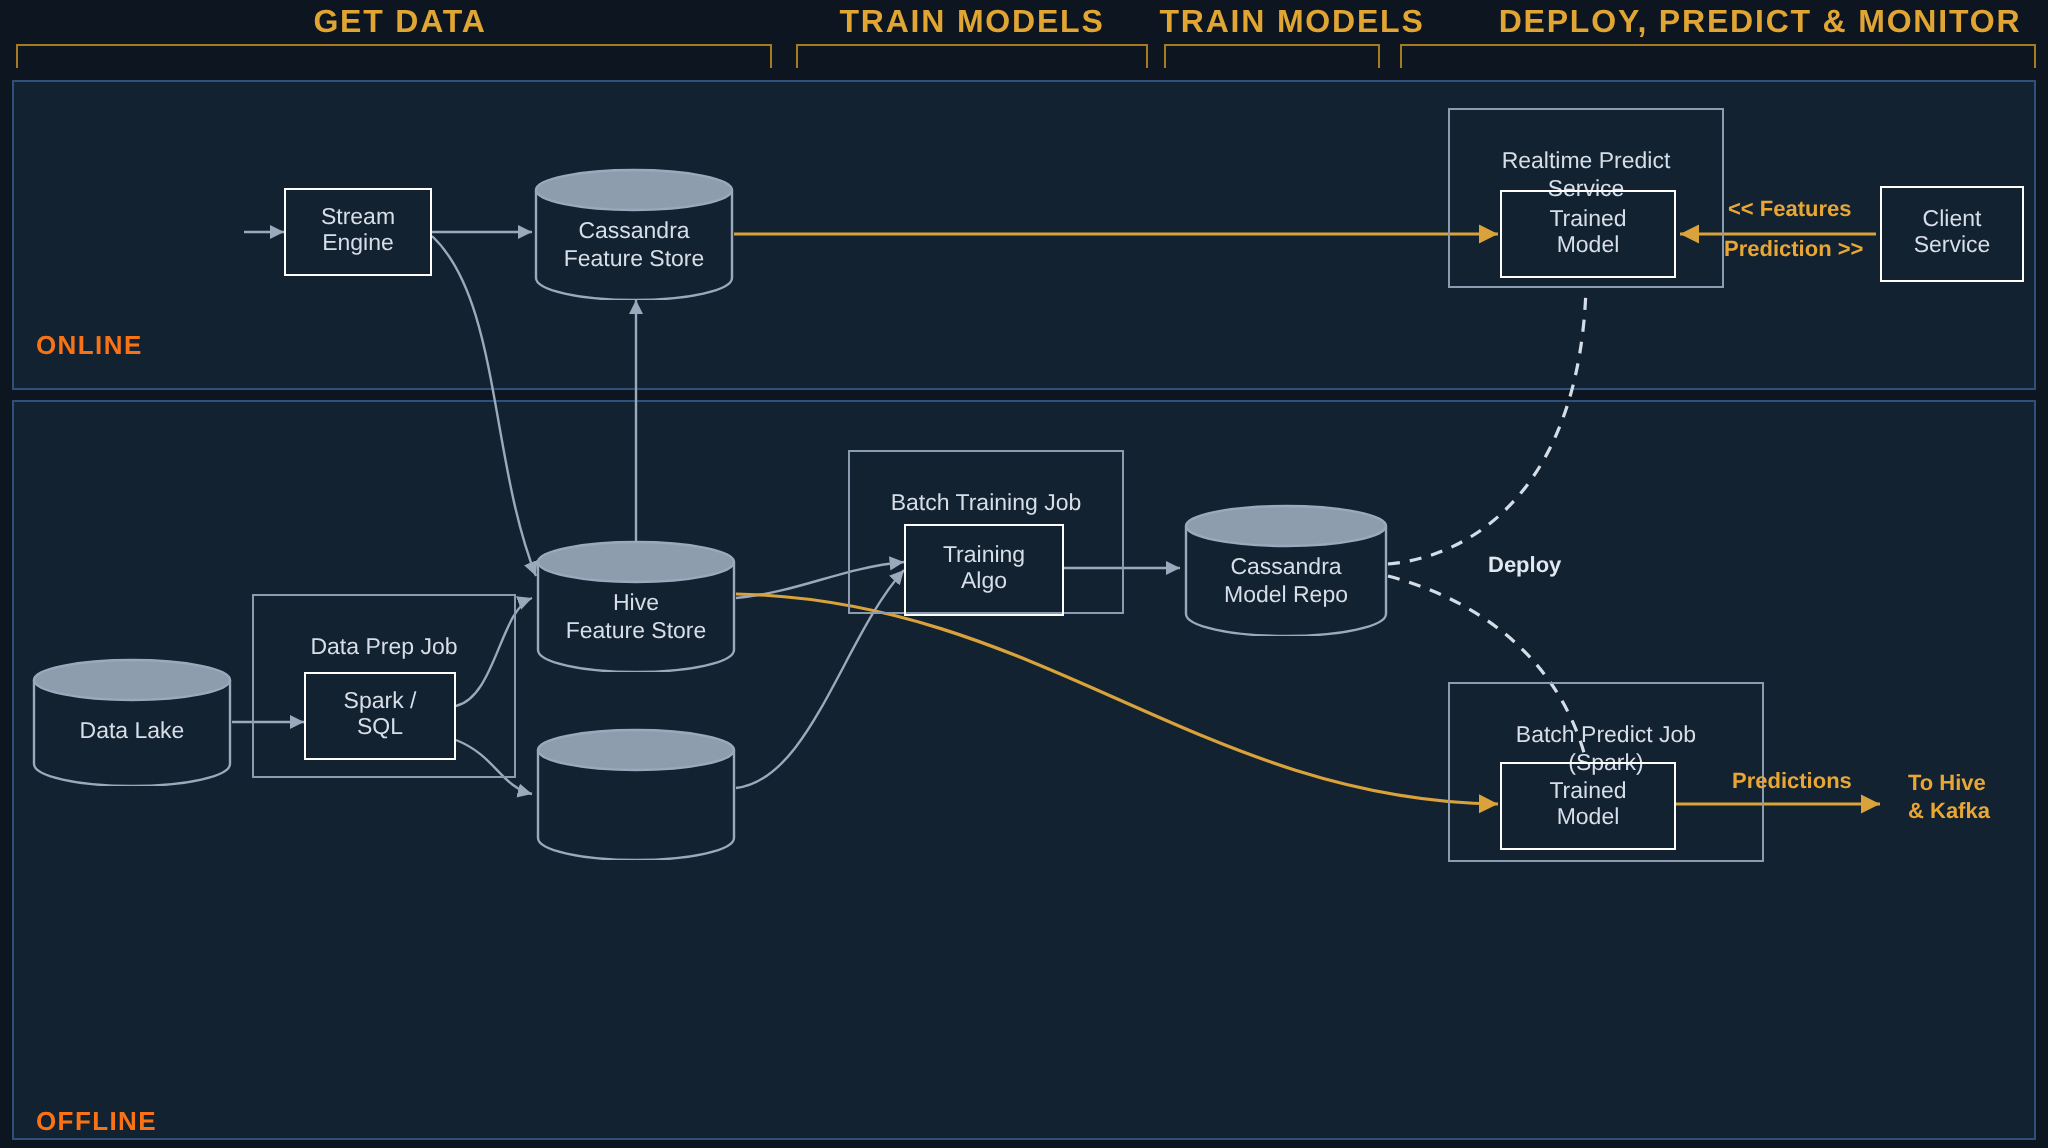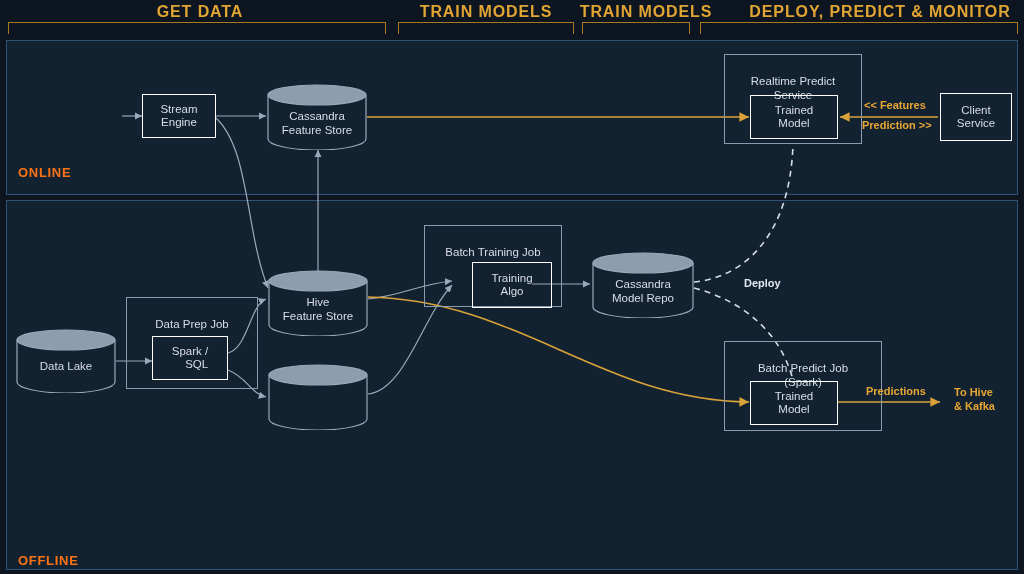--- a/index.html
+++ b/index.html
@@ -206,21 +206,21 @@
     <svg class="cyl" viewBox="0 0 100 64" preserveAspectRatio="none">
       <path d="M1 11 L1 53 A49 11 0 0 0 99 53 L99 11" fill="none" stroke="#9aa9bb" stroke-width="1.2"></path>
       <ellipse cx="50" cy="11" rx="49" ry="10" fill="#8e9dae" stroke="#9aa9bb" stroke-width="1.2"></ellipse>
     </svg>
     <div class="node-text" style="top:31px;">Data Lake</div>
   </div>
 
   <div class="node group-box" style="left:126px;top:297px;width:132px;height:92px;">
     <span>Data Prep Job</span>
   </div>
-  <div class="node box" style="left:152px;top:336px;width:76px;height:44px;text-align:right;">
+  <div class="node box" style="left:152px;top:336px;width:76px;height:44px;">
     <span>Spark /
 SQL</span>
   </div>
 
   <div class="cyl-wrap" style="left:268px;top:270px;width:100px;height:66px;">
     <svg class="cyl" viewBox="0 0 100 66" preserveAspectRatio="none">
       <path d="M1 11 L1 55 A49 11 0 0 0 99 55 L99 11" fill="none" stroke="#9aa9bb" stroke-width="1.2"></path>
       <ellipse cx="50" cy="11" rx="49" ry="10" fill="#8e9dae" stroke="#9aa9bb" stroke-width="1.2"></ellipse>
     </svg>
     <div class="node-text" style="top:26px;">Hive
@@ -230,21 +230,21 @@
   <div class="cyl-wrap" style="left:268px;top:364px;width:100px;height:66px;">
     <svg class="cyl" viewBox="0 0 100 66" preserveAspectRatio="none">
       <path d="M1 11 L1 55 A49 11 0 0 0 99 55 L99 11" fill="none" stroke="#9aa9bb" stroke-width="1.2"></path>
       <ellipse cx="50" cy="11" rx="49" ry="10" fill="#8e9dae" stroke="#9aa9bb" stroke-width="1.2"></ellipse>
     </svg>
   </div>
 
   <div class="node group-box" style="left:424px;top:225px;width:138px;height:82px;">
     <span>Batch Training Job</span>
   </div>
-  <div class="node box" style="left:452px;top:262px;width:80px;height:46px;margin-left:20px;">
+  <div class="node box" style="left:452px;top:262px;width:80px;height:46px;">
     <span>Training
 Algo</span>
   </div>
 
   <div class="cyl-wrap" style="left:592px;top:252px;width:102px;height:66px;">
     <svg class="cyl" viewBox="0 0 102 66" preserveAspectRatio="none">
       <path d="M1 11 L1 55 A50 11 0 0 0 101 55 L101 11" fill="none" stroke="#9aa9bb" stroke-width="1.2"></path>
       <ellipse cx="51" cy="11" rx="50" ry="10" fill="#8e9dae" stroke="#9aa9bb" stroke-width="1.2"></ellipse>
     </svg>
     <div class="node-text" style="top:26px;">Cassandra

